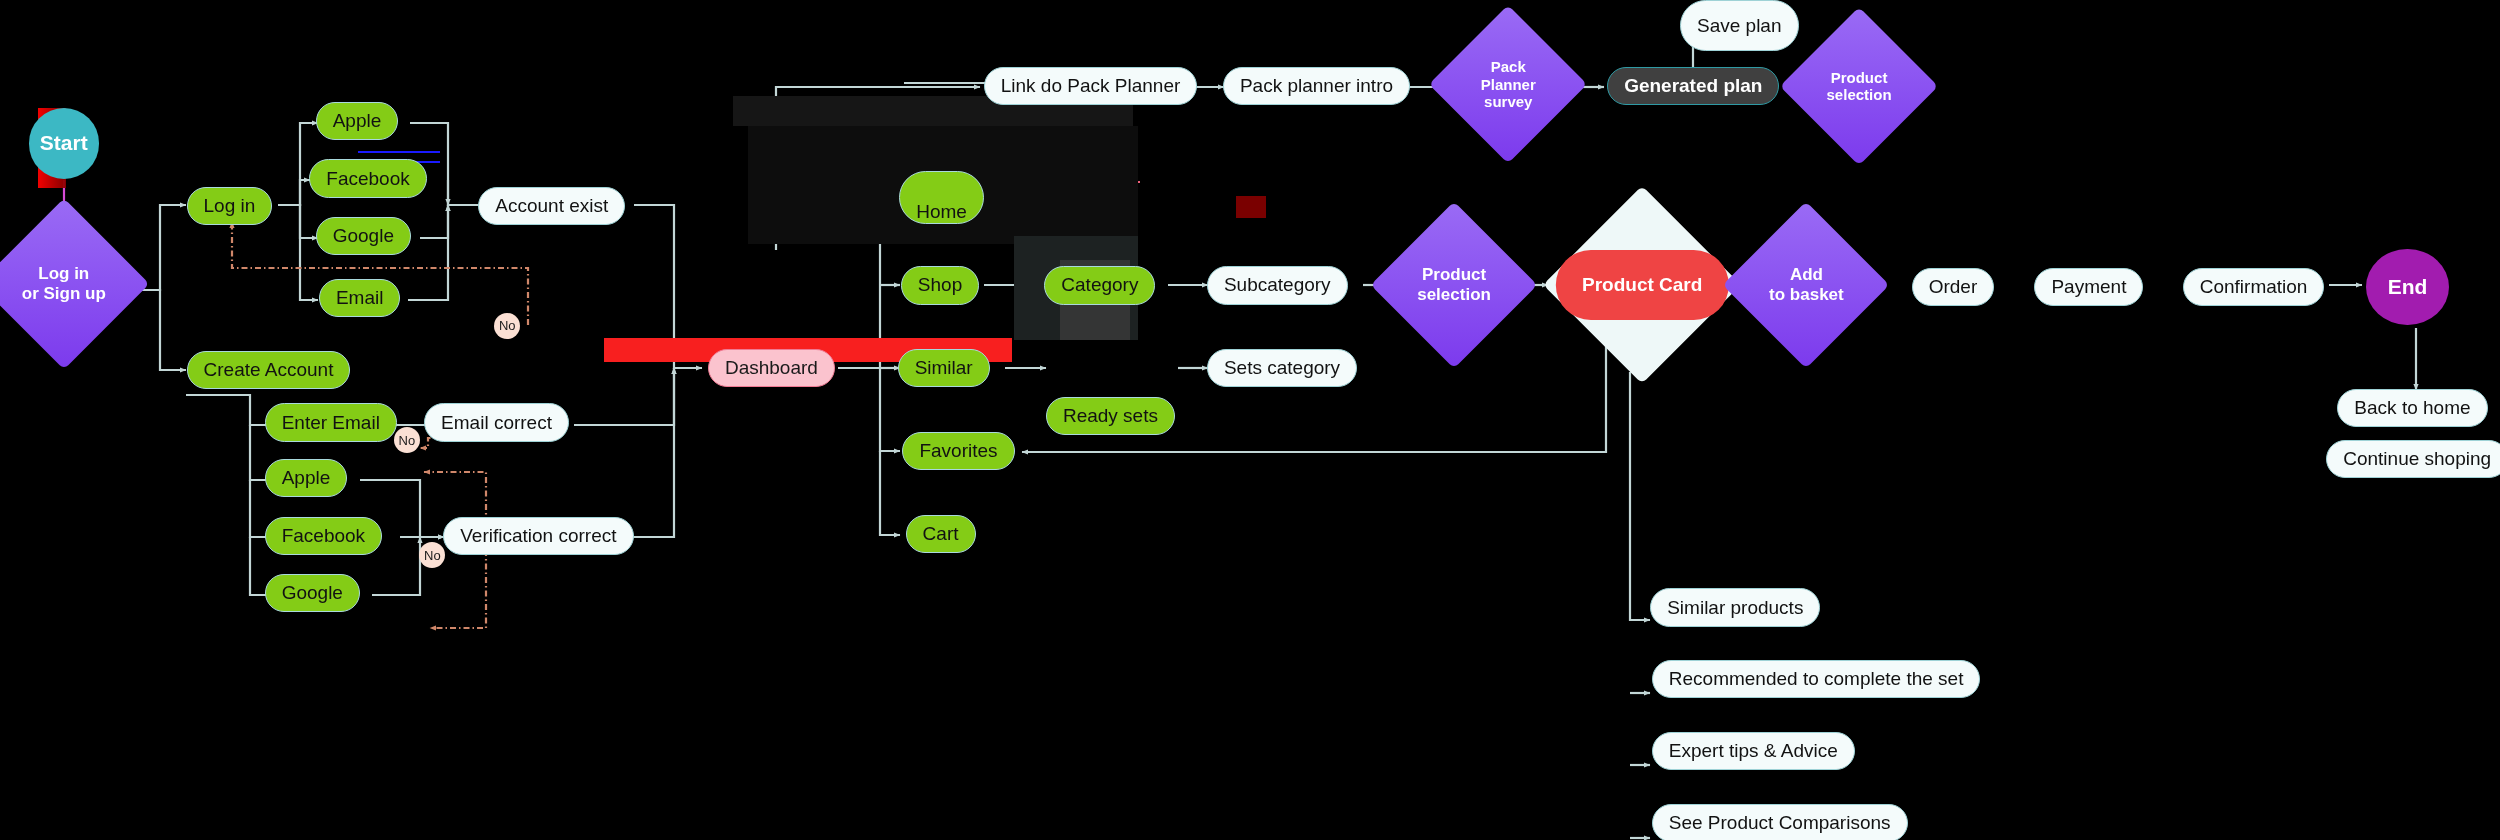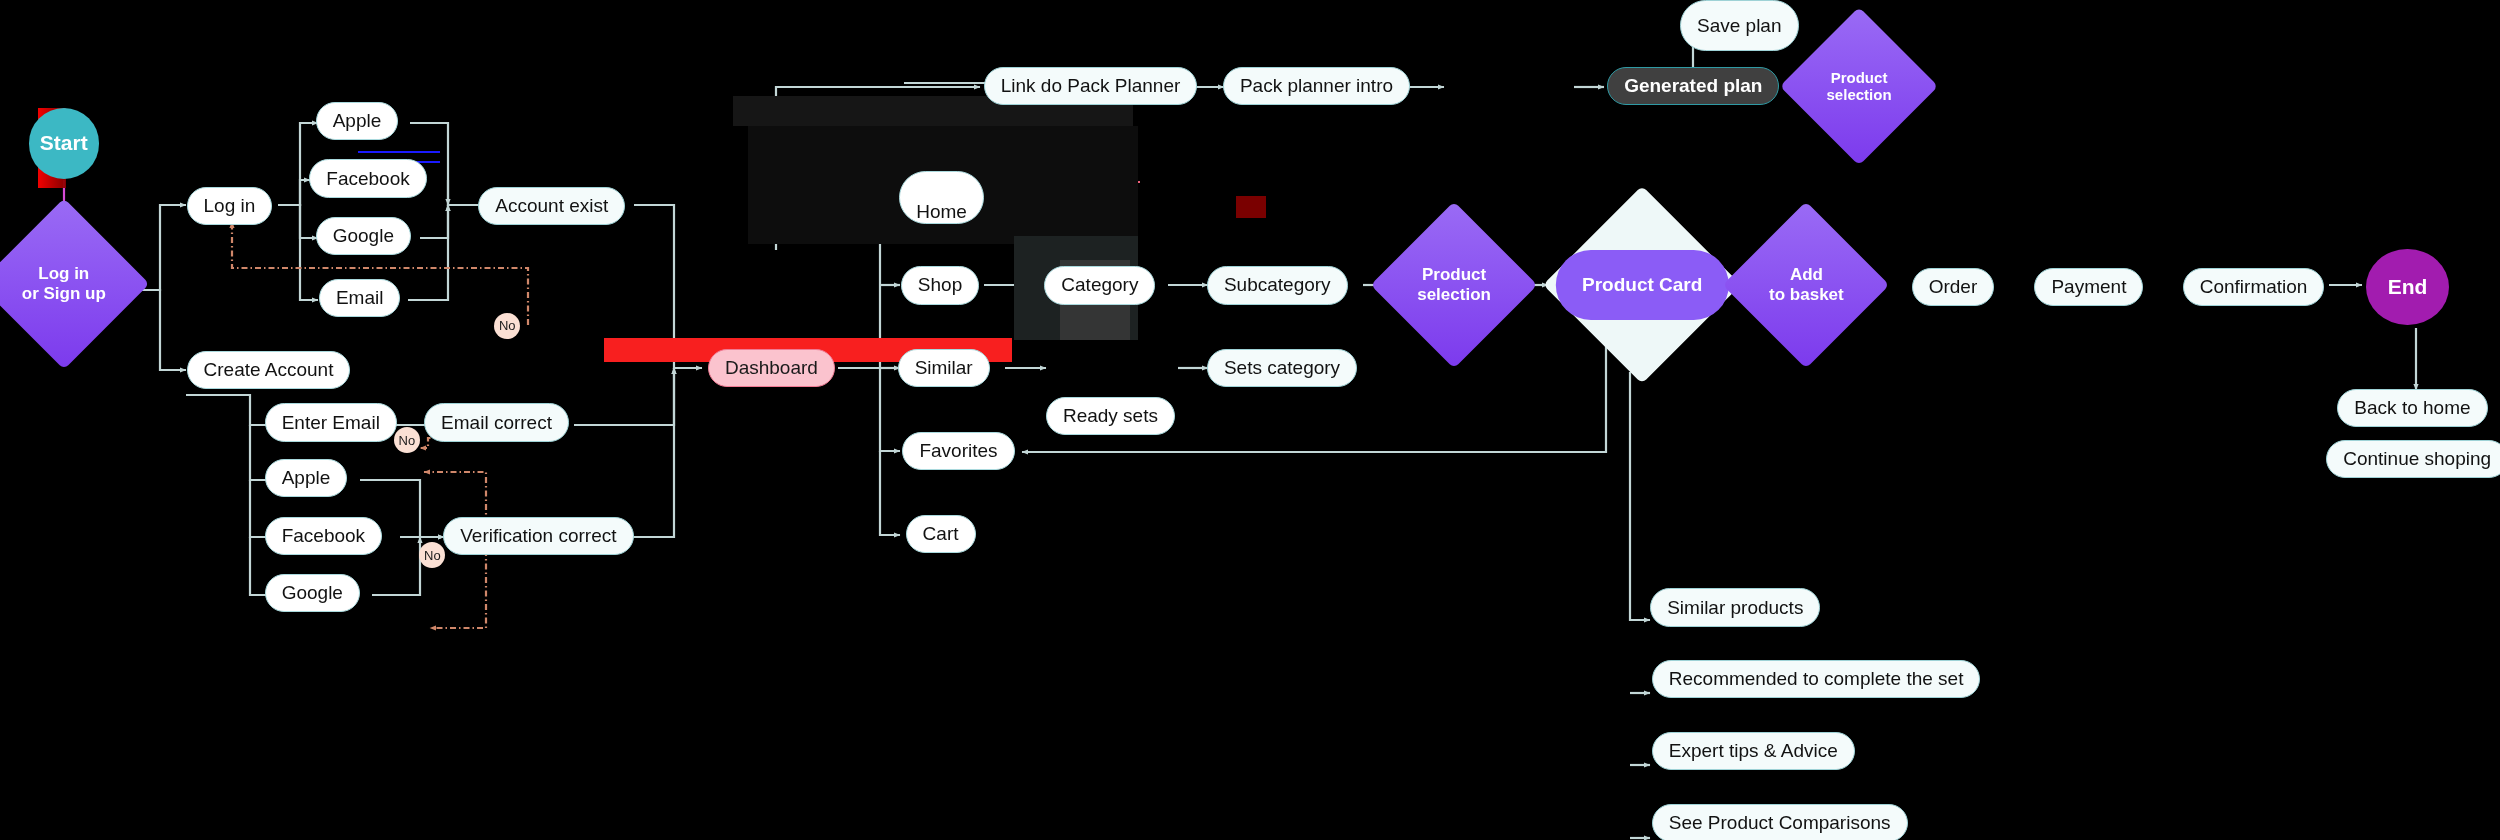--- a/index.html
+++ b/index.html
@@ -38,21 +38,21 @@
     color: #121212;
     padding: 0 16px;
     line-height: 1.15;
     white-space: nowrap;
   }
   .pill-light {
     background: #f4fbfb;
     border: 1.5px solid #9ed2d6;
   }
   .pill-teal {
-    background: #ffffff;
+    background: #84cc16;
     border: 1.5px solid #a9d9dd;
   }
   .pill-pink {
     background: #fbc3ce;
     border: 1.5px solid #f07a93;
     color: #1a1a1a;
   }
   .pill-teal-solid {
     background: #404040;
     border: 1.5px solid #2f9aa4;
@@ -91,21 +91,21 @@
     font-size: 17px;
     line-height: 1.16;
     text-align: center;
     white-space: nowrap;
     z-index: 2;
   }
   .diamond-inner-pill {
     position: absolute;
     left: 50%; top: 50%;
     transform: translate(-50%, -50%);
-    background: #8b5cf6;
+    background: #ef4444;
     color: #ffffff;
     font-weight: bold;
     font-size: 19px;
     border-radius: 999px;
     padding: 24px 26px;
     white-space: nowrap;
     z-index: 2;
   }
   
   .no-badge {
@@ -365,20 +365,28 @@
     <span>Continue shoping</span>
   </div>
 
   <div class="node pill pill-light" style="left: 983.737px; top: 66.9643px; height: 38.2653px;">
     <span>Link do Pack Planner</span>
   </div>
   <div class="node pill pill-light" style="left: 1222.9px; top: 66.9643px; height: 38.2653px;">
     <span>Pack planner intro</span>
   </div>
 
+  <div class="diamond-wrap" style="left: 1452.49px; top: 28.699px; width: 111.607px; height: 111.607px;">
+    <div class="diamond-shape dm-purple"></div>
+    <div class="diamond-label" style="font-size:15px;">
+      <div>Pack</div>
+      <div>Planner</div>
+      <div>survey</div>
+    </div>
+  </div>
 
   <div class="node pill pill-teal-solid" style="left: 1607.14px; top: 66.9643px; height: 38.2653px;">
     <span>Generated plan</span>
   </div>
   <div class="node pill pill-light" style="left: 1680px; top: 0px; height: 51px;">
     <span>Save plan</span>
   </div>
 
   <div class="diamond-wrap" style="left: 1803.25px; top: 30.2934px; width: 111.607px; height: 111.607px;">
     <div class="diamond-shape dm-purple"></div>

